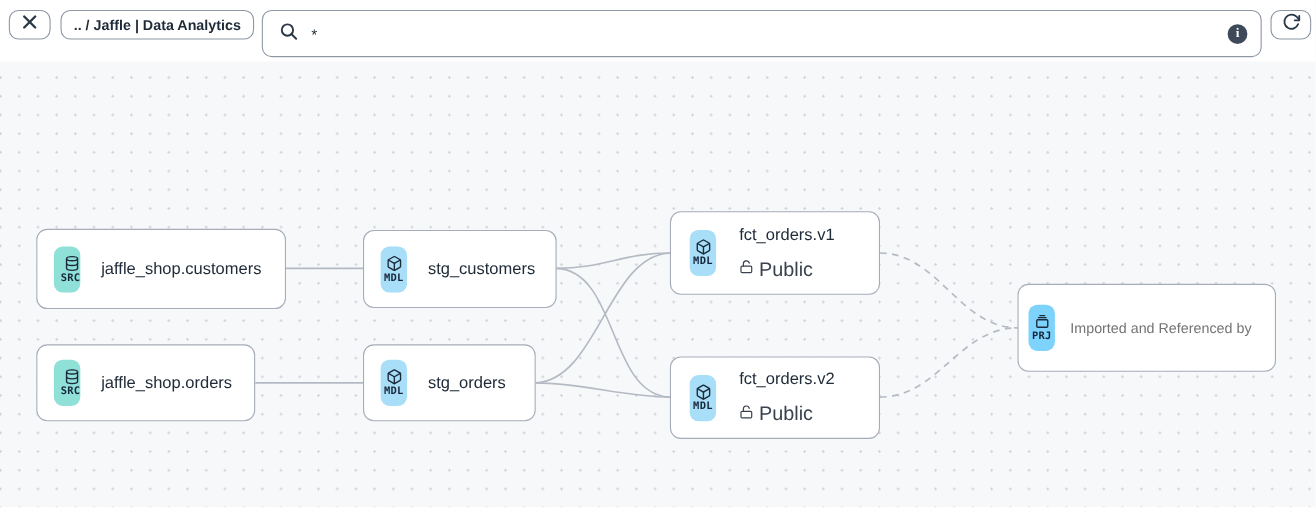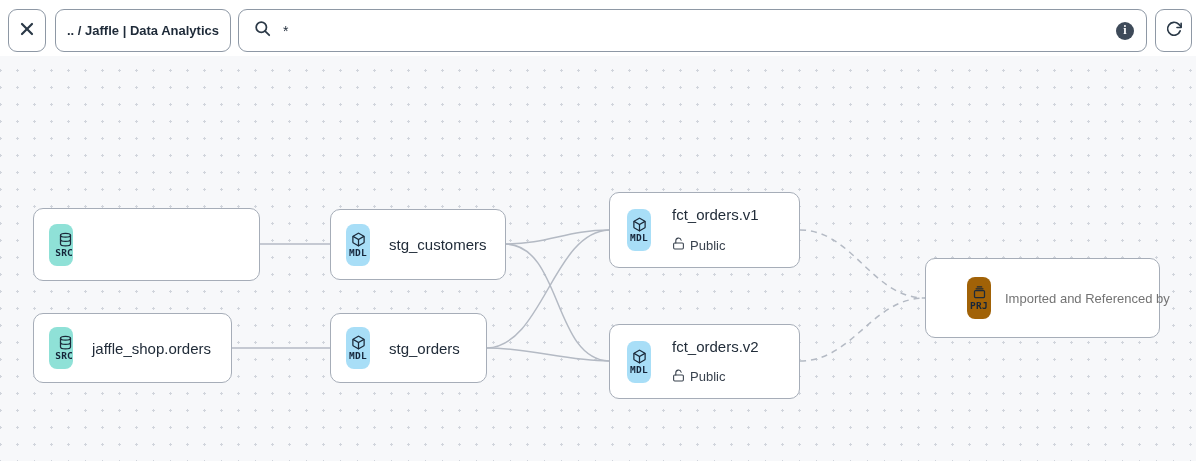--- a/index.html
+++ b/index.html
@@ -4,21 +4,21 @@
 <style>
   * { margin:0; padding:0; box-sizing:border-box; }
   html,body { width:1196px; height:467px; }
   body {
     position:relative; overflow:hidden; background:#ffffff;
     font-family:"Liberation Sans", sans-serif; color:#212c39;
   }
 
   
   .btn {
-    position:absolute; top:9px; height:43px; background:#fff;
+    position:absolute; top:9px; height:27px; background:#fff;
     border:1.5px solid #8e98a5; border-radius:9px;
     display:flex; align-items:center; justify-content:center;
     cursor:pointer; z-index:5;
   }
   .btn-close   { left:8px;   width:38px; }
   .btn-crumb   { left:55px;  width:176px; font-size:13px; font-weight:700; color:#1e2a38; }
   .btn-refresh { left:1155px; width:37px; }
 
   .searchbox {
     position:absolute; top:9px; left:238px; width:909px; height:43px;
@@ -58,27 +58,27 @@
     flex:0 0 auto; width:24px; height:42px; border-radius:8px;
     display:flex; flex-direction:column; align-items:center; justify-content:center;
   }
   .tile svg { width:15px; height:15px; display:block; }
   .tile .badge {
     font-family:"DejaVu Sans Mono", monospace; font-size:9.5px; font-weight:700;
     color:#15253a; line-height:11px; letter-spacing:0.2px;
   }
   .tile-src { background:#8fe1d7;align-items:flex-end; }
   .tile-mdl { background:#a8def7; }
-  .tile-prj { background:#a16207;margin-left:32px; }
+  .tile-prj { background:#7dd3fc; }
 
   .node-title  { font-size:15px; color:#212c39; white-space:nowrap; }
   .node-text   { display:flex; flex-direction:column; gap:13px;text-align:right; }
   .access-row  { display:flex; align-items:center; gap:5px; }
   .access-row svg { width:13px; height:13px; }
-  .access-label { font-size:13px; color:#39424e; }
+  .access-label { font-size:18px; color:#39424e; }
   .node-caption { font-size:13px; color:#737373; white-space:nowrap; }
   .node-title-lg { font-size:17px; color:#212c39; white-space:nowrap; }
 
   .n-src-customers { left:33px;  top:208px; width:227px; height:73px; padding-left:15px; gap:19px; }
   .n-src-orders    { left:33px;  top:313px; width:199px; height:70px; padding-left:15px; gap:19px; }
   .n-stg-customers { left:330px; top:209px; width:176px; height:71px; padding-left:15px; gap:19px; }
   .n-stg-orders    { left:330px; top:313px; width:157px; height:70px; padding-left:15px; gap:19px; }
   .n-fct-v1        { left:609px; top:192px; width:191px; height:76px; padding-left:17px; gap:21px; }
   .n-fct-v2        { left:609px; top:324px; width:191px; height:75px; padding-left:17px; gap:21px; }
   .n-prj           { left:925px; top:258px; width:235px; height:80px; padding-left:9px;  gap:14px; }
@@ -148,20 +148,21 @@
       <svg viewBox="0 0 24 24" width="15" height="15">
           <g class="icon-stroke">
             <ellipse cx="12" cy="5" rx="8" ry="3"></ellipse>
             <path d="M20 12c0 1.66-3.58 3-8 3s-8-1.34-8-3"></path>
             <path d="M4 5v14c0 1.66 3.58 3 8 3s8-1.34 8-3V5"></path>
           </g>
         </svg>
     </span>
     <span class="badge">SRC</span>
   </div>
+  <span class="node-title">jaffle_shop.customers</span>
 </div>
 
 <div class="node n-src-orders">
   <div class="tile tile-src">
     <span>
       <svg viewBox="0 0 24 24" width="15" height="15">
           <g class="icon-stroke">
             <ellipse cx="12" cy="5" rx="8" ry="3"></ellipse>
             <path d="M20 12c0 1.66-3.58 3-8 3s-8-1.34-8-3"></path>
             <path d="M4 5v14c0 1.66 3.58 3 8 3s8-1.34 8-3V5"></path>

